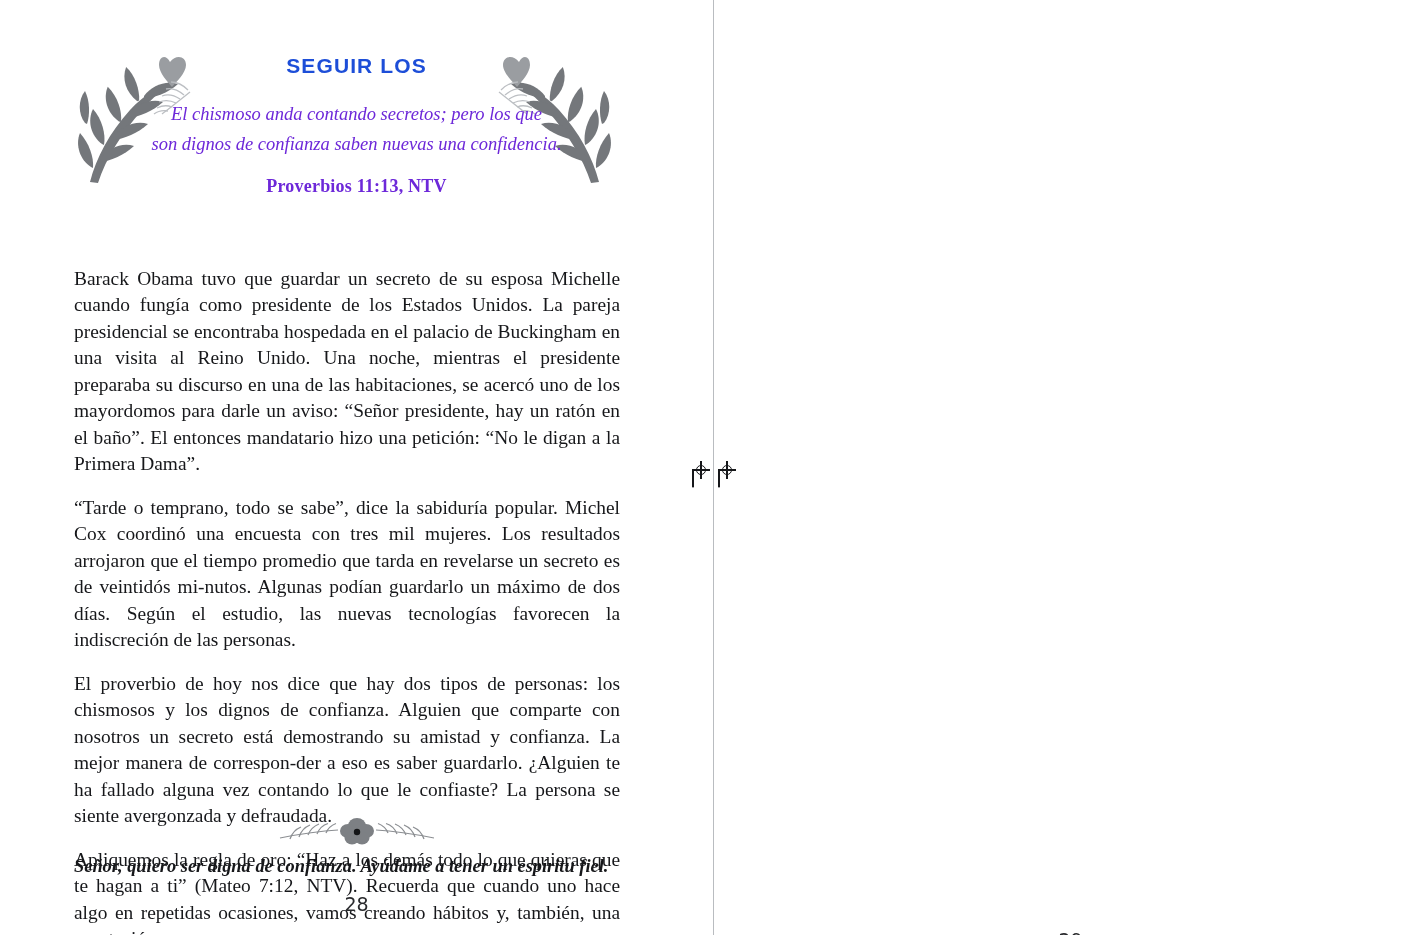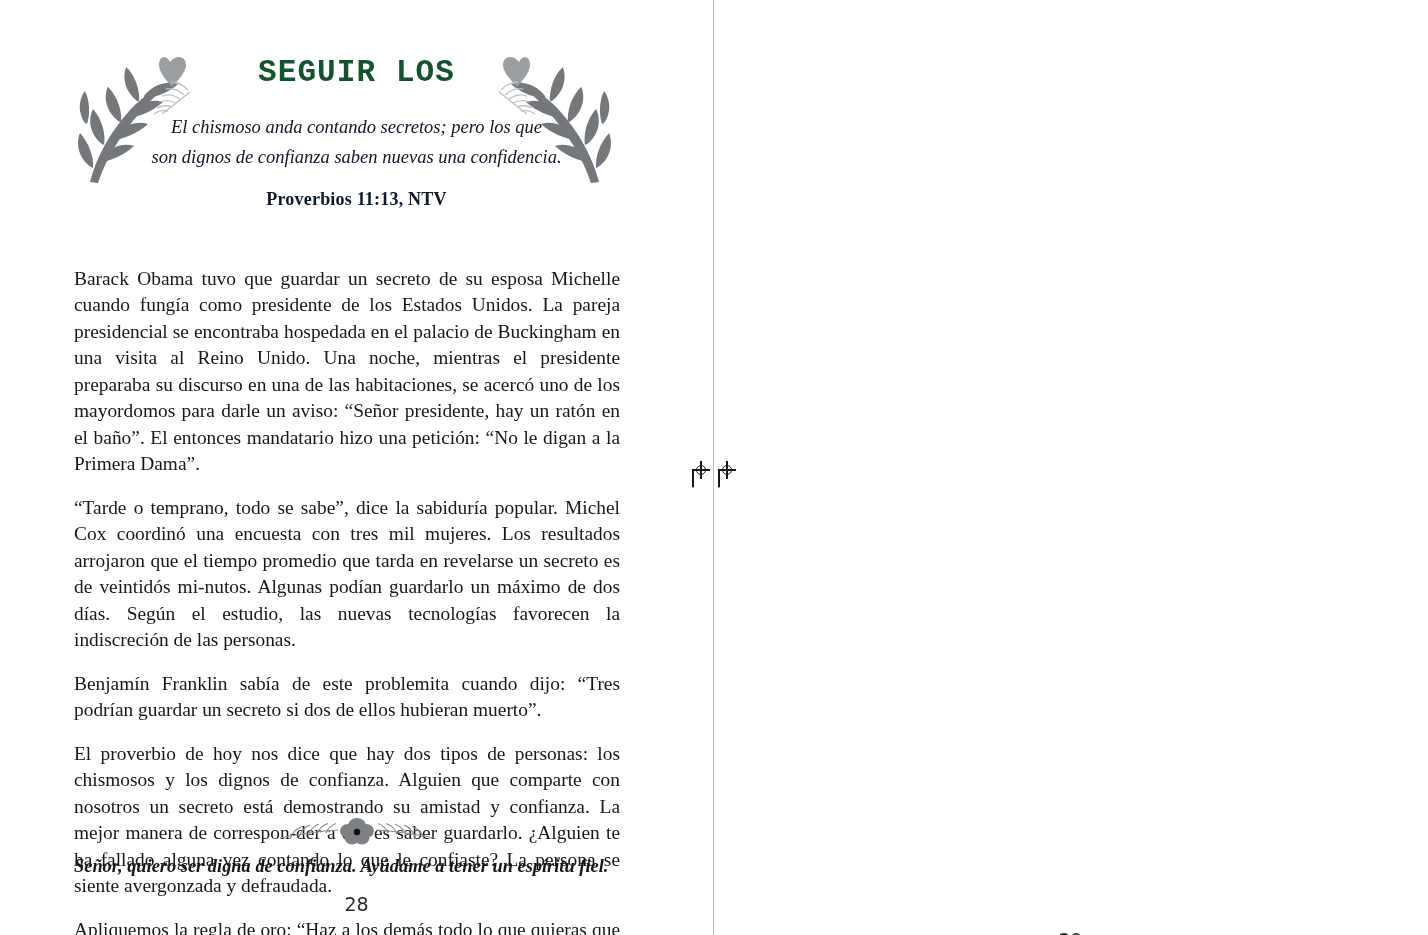--- a/index.html
+++ b/index.html
@@ -42,37 +42,37 @@
   
   .page{position:relative;height:935px;}
   .page-left{width:713px;}
   .page-right{width:715px;margin-top:36px;}
 
   
   .title-block{
     position:absolute;left:0;top:52px;width:713px;text-align:center;
   }
   .title{
-    font-family:Liberation Mono, monospace;
+    font-family:Liberation Sans, sans-serif;
     font-weight:bold;
-    font-size:31px;
+    font-size:21px;
     letter-spacing:1.1px;
     line-height:1.33;
-    color:#14532d;
+    color:#1d4ed8;
     margin:0 auto;
     width:420px;
     text-transform:uppercase;
   }
   .epigraph{
     margin:20px auto 16px;
     width:470px;
     font-style:italic;
     font-size:18.5px;
     line-height:1.62;
-    color:#0f172a;
+    color:#6d28d9;
     text-align:center;
   }
   .epi-ref{
     margin-top:12px;
     font-weight:bold;
     font-style:normal;
     font-size:18px;
     letter-spacing:.2px;
   }
 
@@ -181,21 +181,20 @@
       <div class="epigraph">
         <div>El chismoso anda contando secretos; pero los que</div>
         <div>son dignos de confianza saben nuevas una confidencia.</div>
         <div class="epi-ref">Proverbios 11:13, NTV</div>
       </div>
     </div>
 
     <div class="body-col">
       <p>Barack Obama tuvo que guardar un secreto de su esposa Michelle cuando fungía como presidente de los Estados Unidos. La pareja presidencial se encontraba hospedada en el palacio de Buckingham en una visita al Reino Unido. Una noche, mientras el presidente preparaba su discurso en una de las habitaciones, se acercó uno de los mayordomos para darle un aviso: “Señor presidente, hay un ratón en el baño”. El entonces mandatario hizo una petición: “No le digan a la Primera Dama”.</p>
       <p>“Tarde o temprano, todo se sabe”, dice la sabiduría popular. Michel Cox coordinó una encuesta con tres mil mujeres. Los resultados arrojaron que el tiempo promedio que tarda en revelarse un secreto es de veintidós mi-nutos. Algunas podían guardarlo un máximo de dos días. Según el estudio, las nuevas tecnologías favorecen la indiscreción de las personas.</p>
-      <p>Benjamín Franklin sabía de este problemita cuando dijo: “Tres podrían guardar un secreto si dos de ellos hubieran muerto”.</p>
       <p>El proverbio de hoy nos dice que hay dos tipos de personas: los chismosos y los dignos de confianza. Alguien que comparte con nosotros un secreto está demostrando su amistad y confianza. La mejor manera de correspon-der a eso es saber guardarlo. ¿Alguien te ha fallado alguna vez contando lo que le confiaste? La persona se siente avergonzada y defraudada.</p>
       <p>Apliquemos la regla de oro: “Haz a los demás todo lo que quieras que te hagan a ti” (Mateo 7:12, NTV). Recuerda que cuando uno hace algo en repetidas ocasiones, vamos creando hábitos y, también, una reputación.</p>
     </div>
 
     <svg class="divider-orn" viewBox="0 0 170 38">
       <g stroke="#8b8e92" stroke-width="1.25" fill="none">
         <path d="M8 26 C28 22 48 19 66 18"></path>
         <path d="M18 27 C20 21 24 17 29 15"></path>
         <path d="M27 25 C29 19 33 15 38 13"></path>
         <path d="M36 23 C38 18 42 14 47 12"></path>

